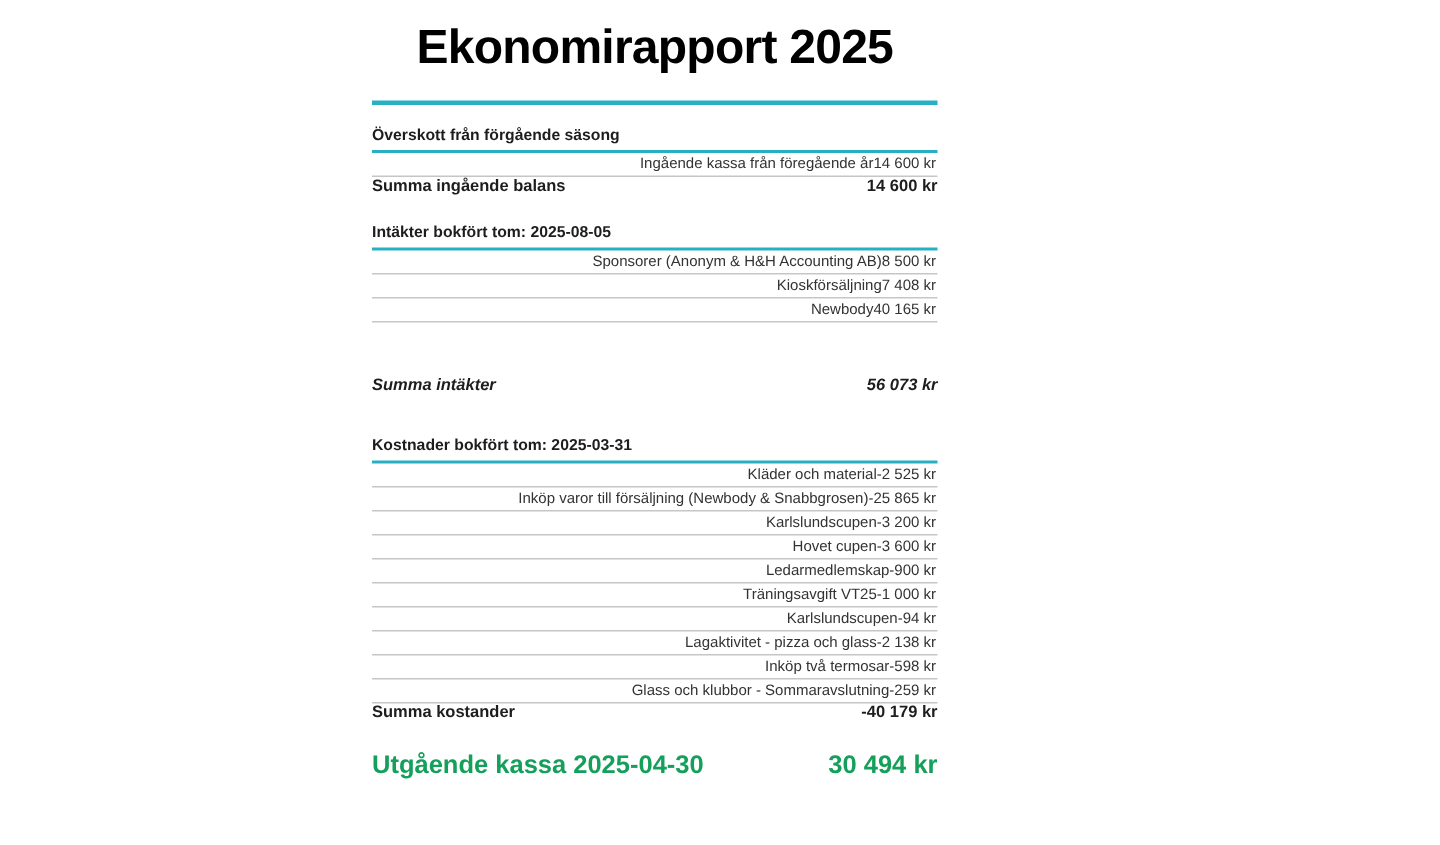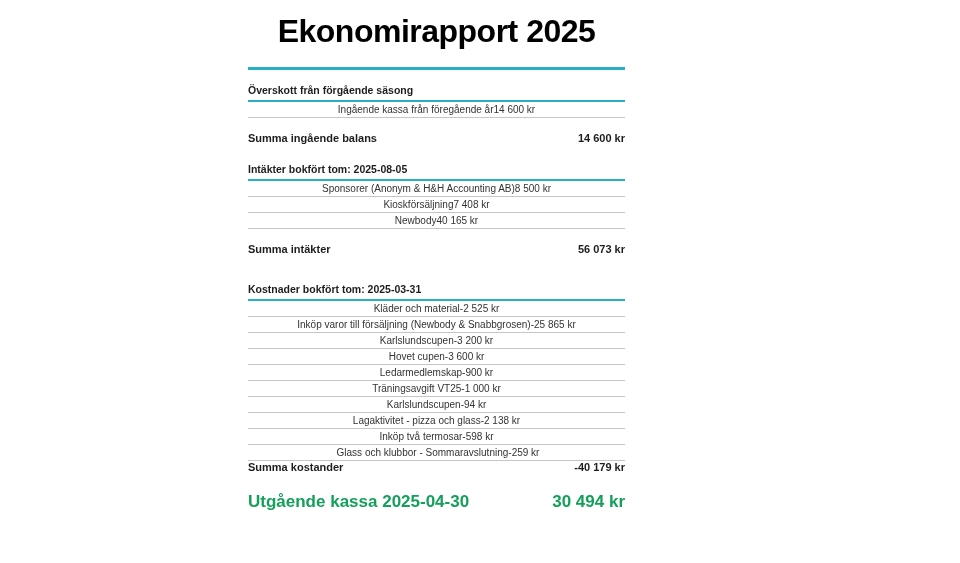--- a/index.html
+++ b/index.html
@@ -21,33 +21,33 @@
   }
   .main-divider{height:3px;background:var(--accent);margin-top:17px;}
   .section-header{
     display:block;font-size:10.5px;font-weight:bold;color:#1d1d1d;
     padding-bottom:4px;border-bottom:2.5px solid var(--accent);white-space:nowrap;
   }
   .sec-1 .section-header{margin-top:14px;}
   .sec-2 .section-header{margin-top:19px;}
   .sec-3 .section-header{margin-top:28px;}
   .row{
-    display:flex;justify-content:center;align-items:baseline;
+    display:flex;justify-content:flex-end;align-items:baseline;
     font-size:10px;line-height:11px;padding:2px 1px;
     border-bottom:1px solid var(--row-line);color:var(--text);
   }
   .row .label{white-space:nowrap;}
   .row .amount{white-space:nowrap;}
   .row.indent .label{padding-left:3px;}
   .summary{
     display:flex;justify-content:space-between;align-items:baseline;
     font-size:11px;font-weight:bold;color:#1d1d1d;white-space:nowrap;
   }
-  .sec-1 .summary{margin-top:14px;}
-  .sec-2 .summary{margin-top:14px;}
+  .sec-1 .summary{}
+  .sec-2 .summary{margin-top:36px;font-style:italic;}
   .sec-3 .summary{}
   .closing{
     display:flex;justify-content:space-between;align-items:baseline;
     font-size:17px;font-weight:bold;color:var(--positive);
     margin-top:19px;white-space:nowrap;
   }
 </style>
 </head>
 <body>
 

